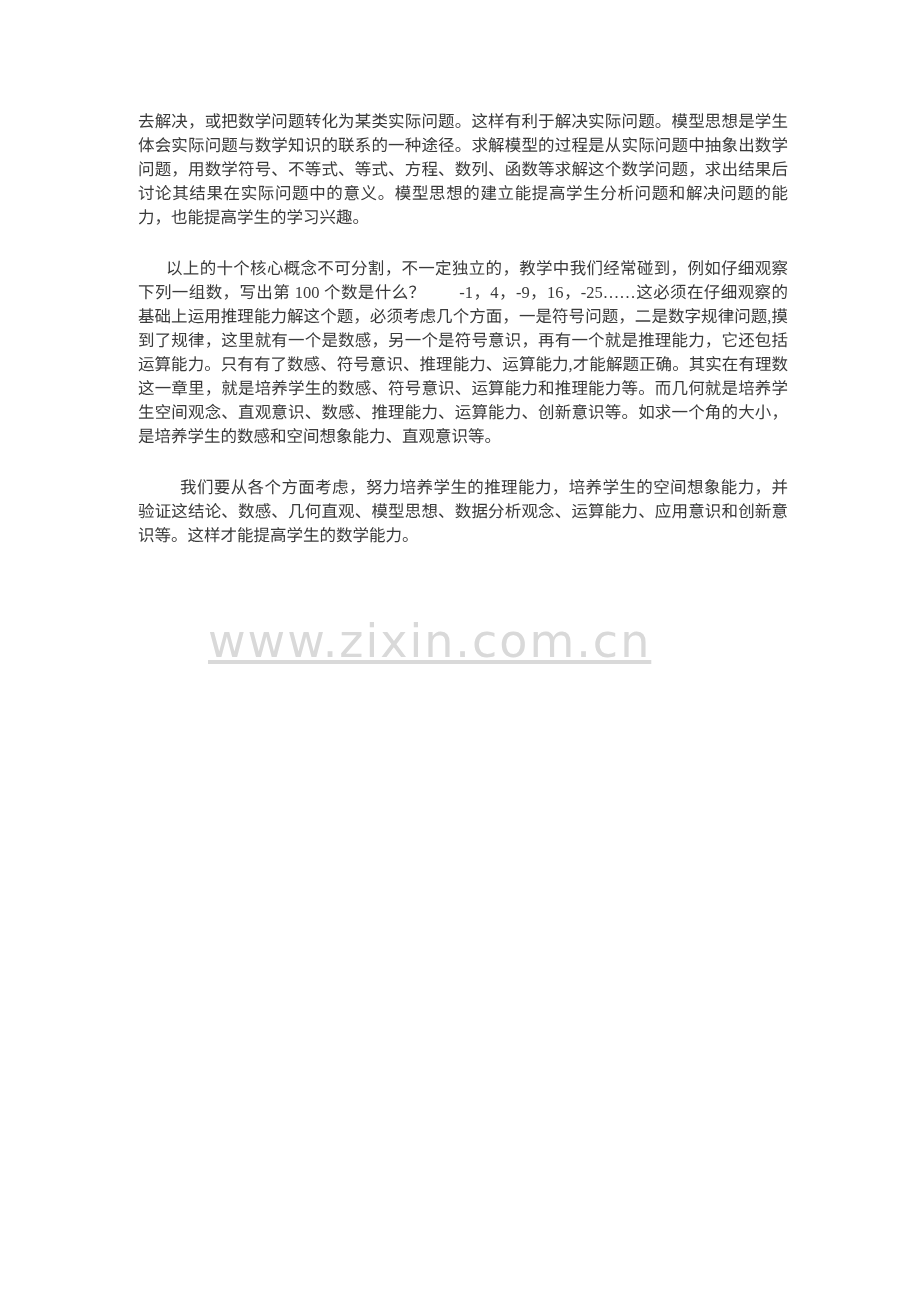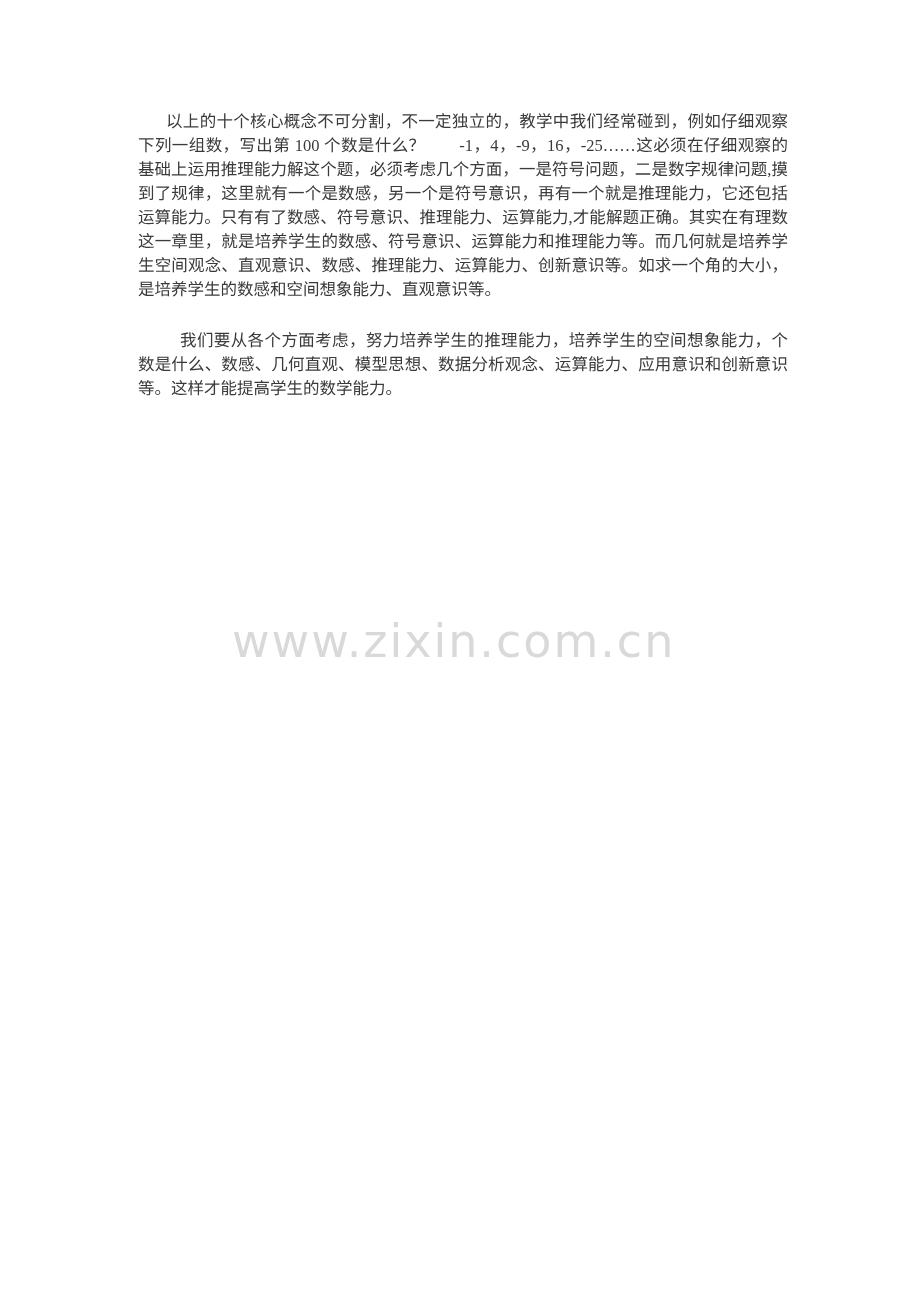--- a/index.html
+++ b/index.html
@@ -12,29 +12,30 @@
     position: relative;
     width: 920px;
     height: 1302px;
     background: #ffffff;
     overflow: hidden;
     font-family: "Liberation Serif", "DejaVu Serif", serif;
   }
   
   .watermark {
     position: absolute;
-    left: 232px;
+    left: 208px;
     top: 614px;
     z-index: 0;
     font-family: "DejaVu Sans", "Liberation Sans", sans-serif;
     font-size: 46px;
     letter-spacing: 2px;
     color: #d9d9d9;
     white-space: nowrap;
     user-select: none;
+    text-decoration: underline;
   }
   .text-block {
     position: absolute;
     left: 138px;
     top: 110px;
     width: 650px;
     z-index: 1;
     font-size: 16.5px;
     line-height: 24px;
     color: #3a3a3a;
@@ -49,17 +50,18 @@
   .para-indent-3  { text-indent: 42px; }
 </style>
 </head>
 <body>
 
 <div class="page">
 
   <div class="watermark">www.zixin.com.cn</div>
 
   <div class="text-block">
+    <p class="para-no-indent">去解决，或把数学问题转化为某类实际问题。这样有利于解决实际问题。模型思想是学生体会实际问题与数学知识的联系的一种途径。求解模型的过程是从实际问题中抽象出数学问题，用数学符号、不等式、等式、方程、数列、函数等求解这个数学问题，求出结果后讨论其结果在实际问题中的意义。模型思想的建立能提高学生分析问题和解决问题的能力，也能提高学生的学习兴趣。</p>
     <p class="para-indent-2">以上的十个核心概念不可分割，不一定独立的，教学中我们经常碰到，例如仔细观察下列一组数，写出第 100 个数是什么？　　-1，4，-9，16，-25……这必须在仔细观察的基础上运用推理能力解这个题，必须考虑几个方面，一是符号问题，二是数字规律问题,摸到了规律，这里就有一个是数感，另一个是符号意识，再有一个就是推理能力，它还包括运算能力。只有有了数感、符号意识、推理能力、运算能力,才能解题正确。其实在有理数这一章里，就是培养学生的数感、符号意识、运算能力和推理能力等。而几何就是培养学生空间观念、直观意识、数感、推理能力、运算能力、创新意识等。如求一个角的大小，是培养学生的数感和空间想象能力、直观意识等。</p>
-    <p class="para-indent-3">我们要从各个方面考虑，努力培养学生的推理能力，培养学生的空间想象能力，个数是什么、数感、几何直观、模型思想、数据分析观念、运算能力、应用意识和创新意识等。这样才能提高学生的数学能力。</p>
+    <p class="para-indent-3">我们要从各个方面考虑，努力培养学生的推理能力，培养学生的空间想象能力，并验证这结论、数感、几何直观、模型思想、数据分析观念、运算能力、应用意识和创新意识等。这样才能提高学生的数学能力。</p>
   </div>
 
 </div>
 
 </body></html>

